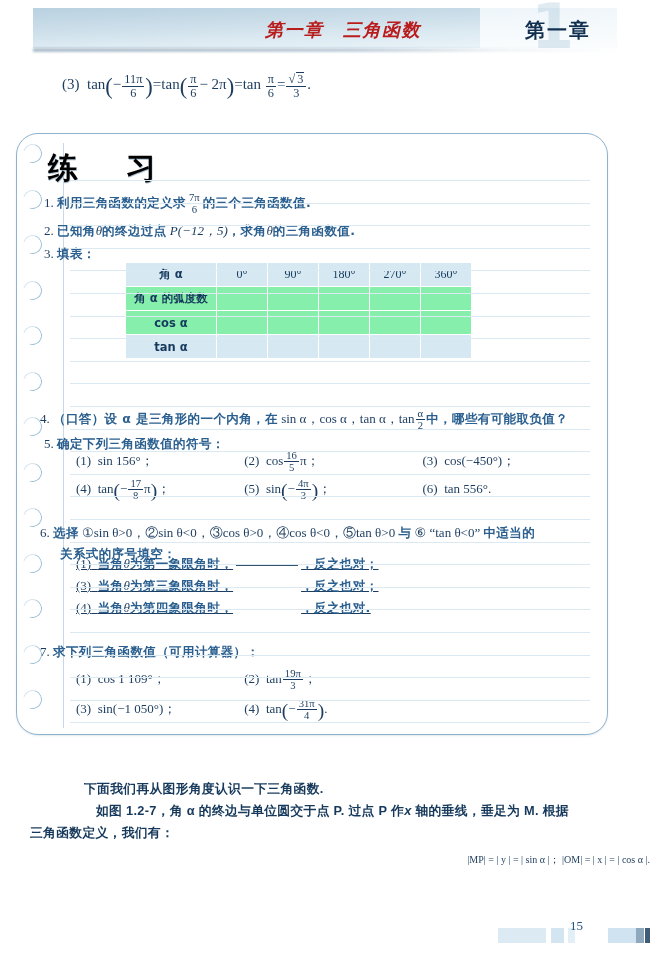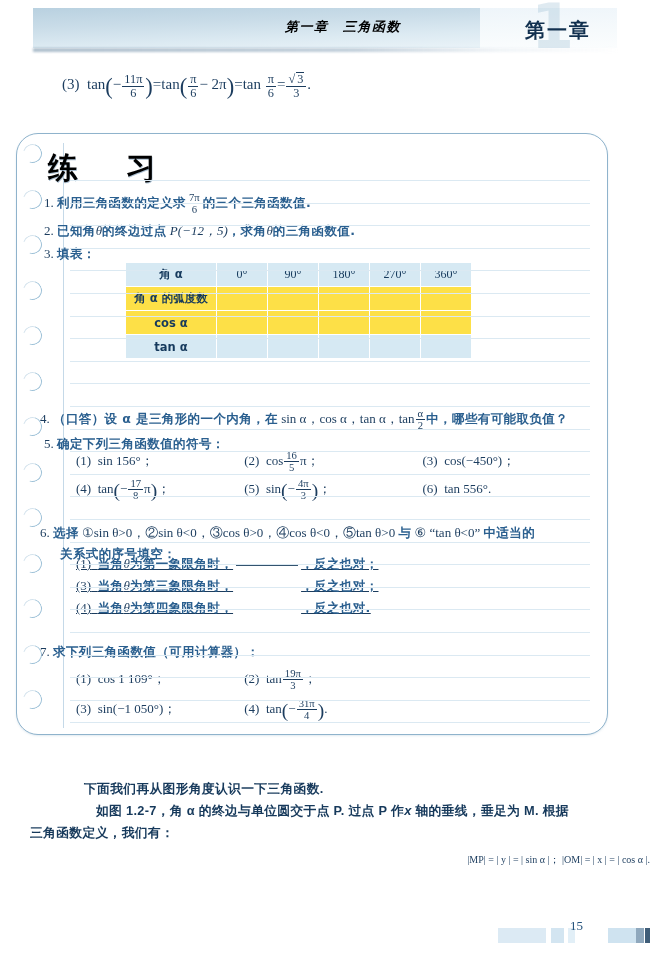--- a/index.html
+++ b/index.html
@@ -38,24 +38,24 @@
     width: 584px; height: 4px;
     background: linear-gradient(90deg, rgba(110,140,165,0.55) 0%, rgba(120,150,175,0.45) 55%, rgba(160,185,205,0.15) 80%, rgba(200,215,230,0.02) 100%);
     filter: blur(1px);
   }
   #header-chapter-title {
     position: absolute;
     left: 200px; top: 10px;
     width: 220px;
     text-align: center;
     font-family: "DejaVu Sans", sans-serif;
-    font-size: 13px;
+    font-size: 18px;
     font-weight: bold;
     letter-spacing: 1.5px;
-    color: #000000;
+    color: #b91c1c;
     font-style: italic;
   }
   #header-chapter-watermark {
     position: absolute;
     left: 498px; top: -12px;
     font-family: "DejaVu Sans", sans-serif;
     font-size: 62px;
     font-weight: bold;
     color: rgba(150,185,210,0.30);
     line-height: 1;
@@ -195,21 +195,21 @@
     border: 1px solid #ffffff;
     height: 23px;
     text-align: center;
     vertical-align: middle;
     padding: 0 2px;
     color: #15395c;
   }
   #fill-table td.lbl { width: 86px; font-family: "DejaVu Sans", sans-serif; font-weight: bold; font-size: 11.5px; }
   #fill-table td.val { width: 46px; }
   #fill-table tr.shaded td { background: #d6e9f3; }
-  #fill-table tr.plain td { background: #fde047; }
+  #fill-table tr.plain td { background: #86efac; }
   #fill-table tr.shaded td.lbl { background: #d6e9f3; }
 
   
   .body-para {
     position: absolute;
     font-family: Liberation Sans, sans-serif;
     font-weight: bold;
     font-size: 12.8px;
     letter-spacing: 0.3px;
     line-height: 1.75;

